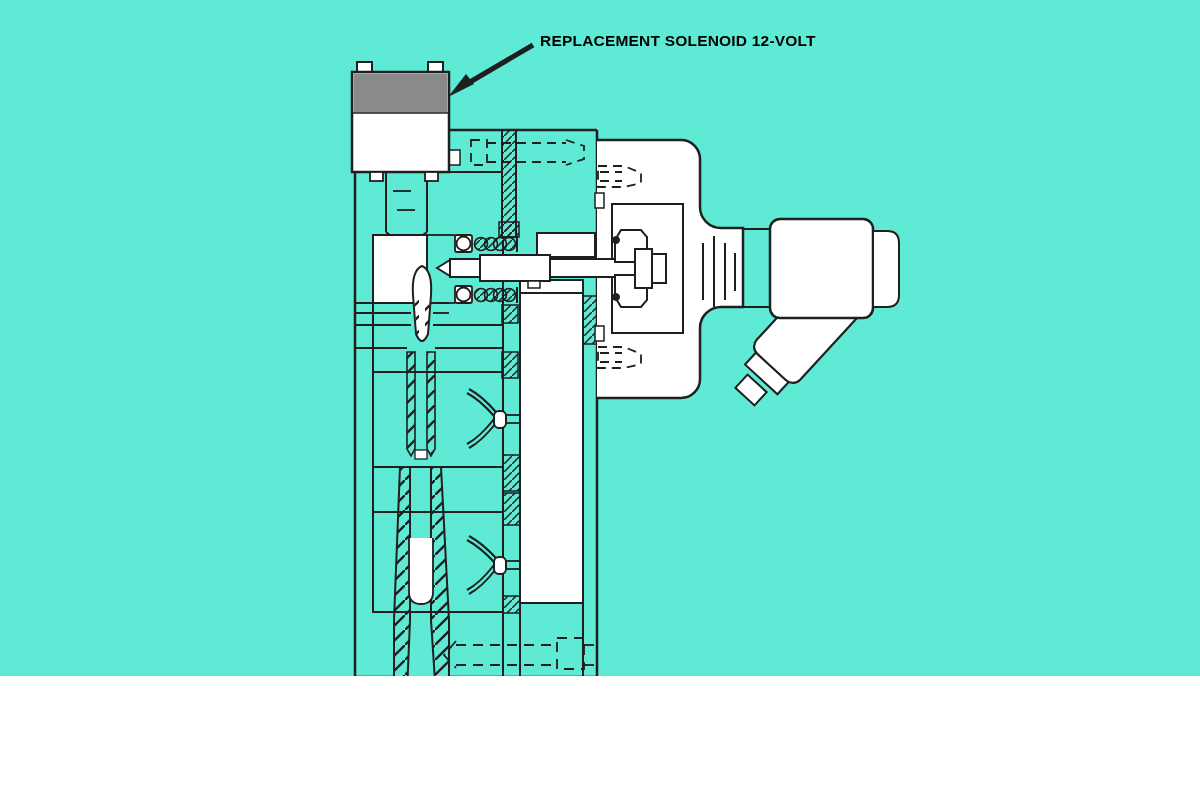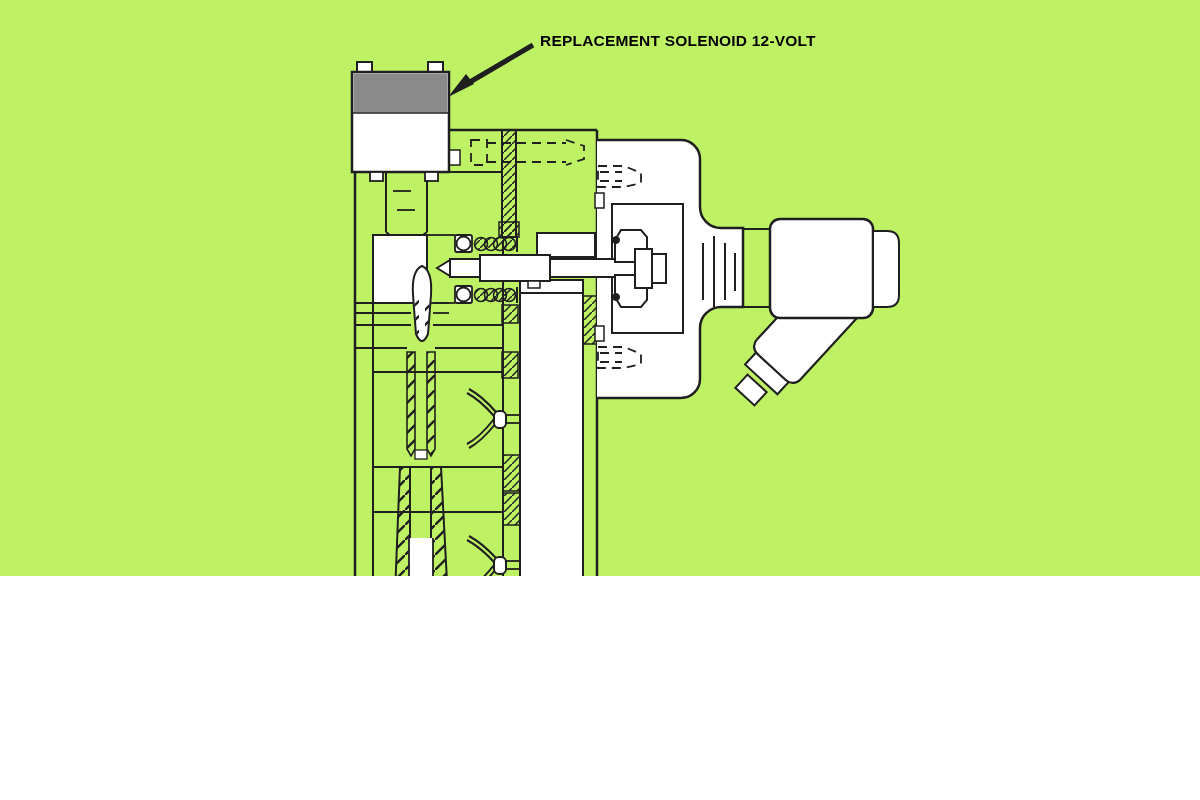--- a/index.html
+++ b/index.html
@@ -1,16 +1,16 @@
 <!DOCTYPE html>
 <html><head>
 <meta charset="utf-8">
 <style>
   html,body{margin:0;padding:0;background:#ffffff;}
-  .stage{position:relative;width:1200px;height:576px;background:#bef264;overflow:hidden;
+  .stage{position:relative;width:1200px;height:676px;background:#5eead4;overflow:hidden;
          font-family:"Liberation Sans",sans-serif;}
   svg{display:block;}
   text.callout{font-family:"Liberation Sans","DejaVu Sans",sans-serif;
                font-weight:bold;font-size:15.5px;letter-spacing:.2px;}
 </style>
 </head>
 <body>
 
 <div class="stage">
 <svg width="1200" height="800" viewBox="0 0 1200 800">

